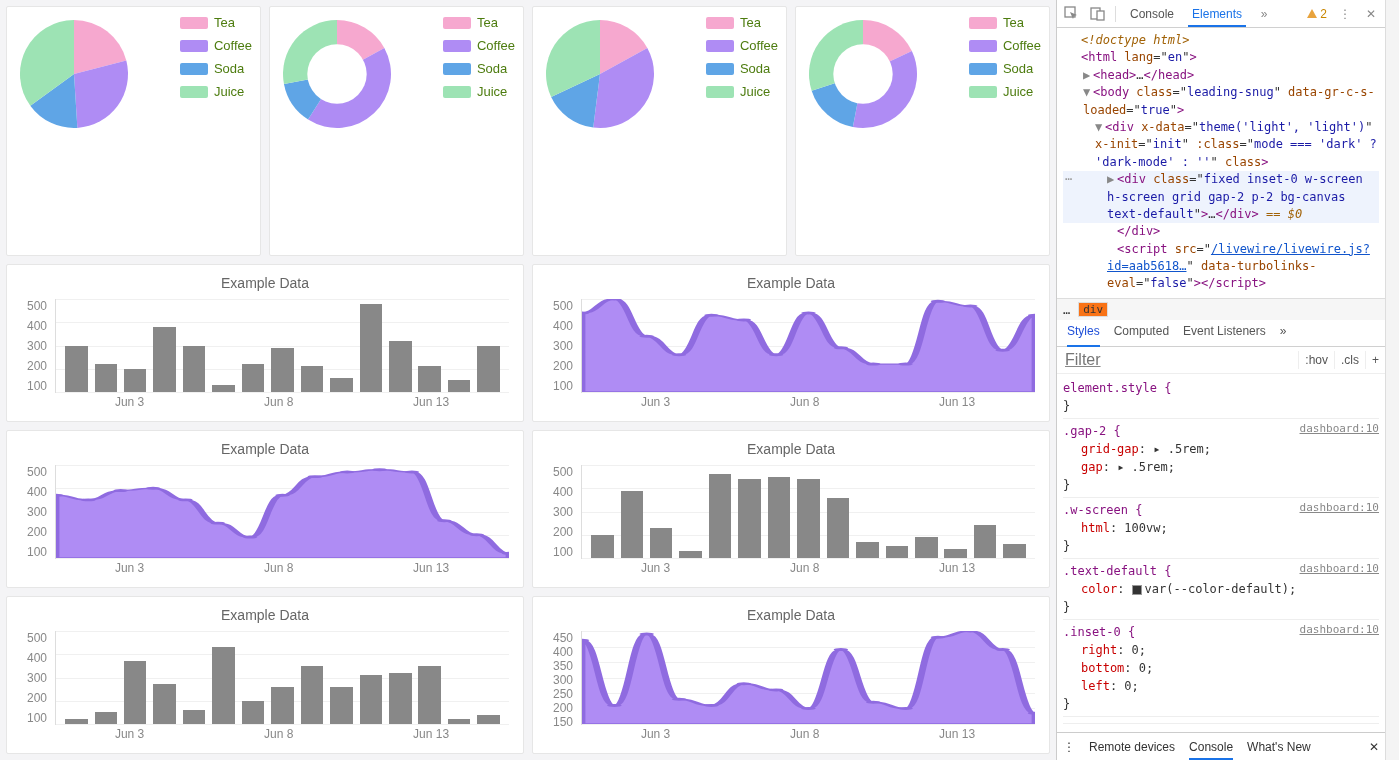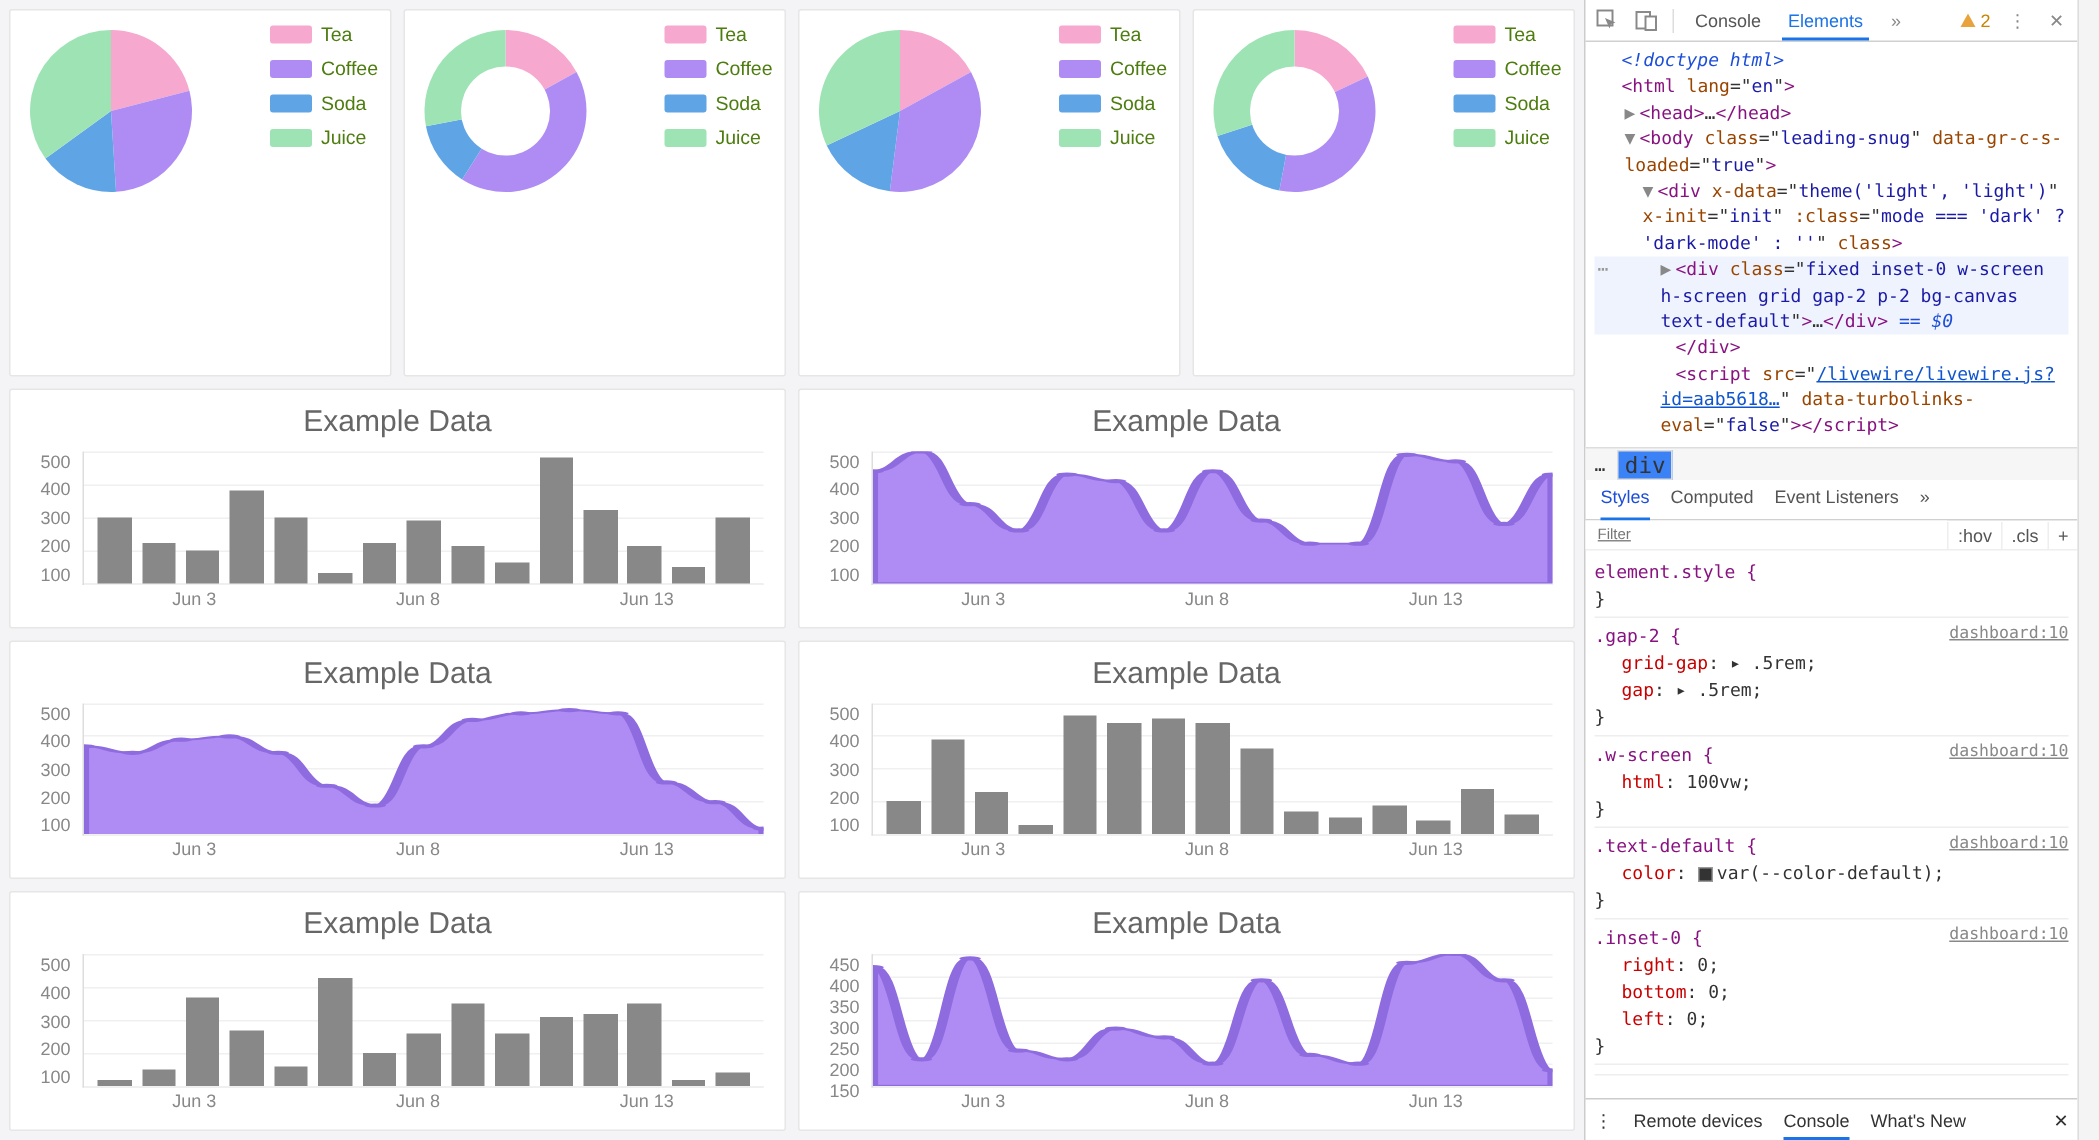--- a/index.html
+++ b/index.html
@@ -10,21 +10,21 @@
 
 .dashboard { flex: 0 0 1056px; background: #f4f4f6; padding: 6px; display: grid; grid-template-columns: repeat(4, 1fr); gap: 8px; overflow: hidden; }
 .card { background: #fff; border: 1px solid #e6e6e6; border-radius: 2px; padding: 8px; display: flex; flex-direction: column; }
 .card.col2 { grid-column: span 2; }
 .donut-wrap { display: flex; align-items: flex-start; gap: 12px; justify-content: space-between; }
 .pie-svg { flex: 0 0 auto; }
 .legend { display: flex; flex-direction: column; gap: 8px; font-size: 13px; color: #4d7c0f; }
 .legend-row { display: flex; align-items: center; gap: 6px; }
 .swatch { width: 28px; height: 12px; border-radius: 2px; }
 
-.chart-title { text-align: center; color: #666; font-size: 20px; margin: 2px 0 8px; }
+.chart-title { text-align: center; color: #666; font-size: 14px; margin: 2px 0 8px; }
 .chart-body { flex: 1; position: relative; }
 .yaxis { position: absolute; left: 0; top: 0; bottom: 20px; width: 36px; display: flex; flex-direction: column; justify-content: space-between; align-items: flex-end; font-size: 12px; color: #888; padding-right: 4px; }
 .plot-area { position: absolute; left: 40px; right: 6px; top: 0; bottom: 20px; border-left: 1px solid #ddd; border-bottom: 1px solid #ddd; }
 .grid-line { position: absolute; left: 0; right: 0; border-top: 1px solid #f0f0f0; }
 .xaxis { position: absolute; left: 40px; right: 6px; bottom: 0; height: 18px; display: flex; justify-content: space-around; font-size: 12px; color: #888; }
 .bars { position: absolute; inset: 0; display: flex; align-items: flex-end; gap: 1.6%; padding: 0 2%; }
 .bar { flex: 1; background: #888; }
 .area-svg { position: absolute; inset: 0; width: 100%; height: 100%; }
 .area-path { fill: #af8cf4; stroke: #8f6be0; stroke-width: 1.5; }
 .area-dot { fill: #8f6be0; }
@@ -37,30 +37,30 @@
 .dt-tab.active { color: #1a73e8; border-bottom: 2px solid #1a73e8; padding-bottom: 4px; margin-bottom: -6px; }
 .dt-warn { color: #c88600; display: flex; align-items: center; gap: 2px; margin-left: auto; }
 .dt-elements { flex: 0 0 270px; overflow: auto; padding: 4px 6px; line-height: 1.45; }
 .dt-elements .ln { white-space: pre-wrap; word-break: break-word; }
 .tag-p { color: #881280; }
 .attr-n { color: #994500; }
 .attr-v { color: #1a1aa6; }
 .tri { color: #888; display:inline-block; width: 10px; }
 .cmt { color: #0a7a00; }
 .lnk { color: #1155cc; text-decoration: underline; }
-.ghost { color: #1d4ed8; font-style: italic; }
+.ghost { color: #a16207; font-style: italic; }
 .hl { background: #eef3fd; }
 .dots-left { position:absolute; left: 2px; color:#999; }
 .dt-break { border-top: 1px solid #ddd; display:flex; align-items:center; height: 22px; padding: 0 6px; background:#f6f6f6; gap:8px; }
-.crumb { background:#3b82f6; border:1px solid #ddd; padding: 0 4px; font-size:15px; }
+.crumb { background:#f97316; border:1px solid #ddd; padding: 0 4px; font-size:11px; }
 .dt-subtabs { display:flex; gap:14px; border-bottom:1px solid #d0d0d0; padding: 4px 10px; font-family:-apple-system,Arial,sans-serif; }
 .dt-subtabs .sub { color:#555; cursor:pointer; padding-bottom:4px; }
 .dt-subtabs .sub.active { color:#1d4ed8; border-bottom: 2px solid #1a73e8; margin-bottom:-5px; }
 .dt-filter { display:flex; border-bottom:1px solid #eee; align-items:center; }
-.dt-filter input { flex:1; border:none; padding:4px 8px; font-size:10px; outline:none; font-family:-apple-system,Arial,sans-serif; color:#888;text-decoration:underline; }
+.dt-filter input { flex:1; border:none; padding:4px 8px; font-size:16px; outline:none; font-family:-apple-system,Arial,sans-serif; color:#888;text-decoration:underline; }
 .dt-filter .tog { padding: 2px 6px; color:#555; border-left:1px solid #eee; font-family:-apple-system,Arial,sans-serif; cursor:pointer; }
 .dt-styles { flex:1; overflow:auto; padding: 2px 6px; line-height:1.5; }
 .rule { border-bottom:1px solid #eee; padding:3px 0; position:relative; }
 .rule .src { position:absolute; right:0; top:2px; color:#888; text-decoration:underline; font-size:11px; }
 .sel { color:#881280; }
 .prop { color:#c80000; padding-left: 18px; }
 .val { color:#333; }
 .swatch-mini { display:inline-block; width:10px; height:10px; background:#333; border:1px solid #999; vertical-align:middle; margin-right:3px; }
 .dt-drawer { border-top:1px solid #ccc; display:flex; align-items:center; height:28px; padding:0 6px; gap:14px; font-family:-apple-system,Arial,sans-serif; }
 .scroll-strip { width:14px; background: #f4f4f4; border-left:1px solid #ddd; }

